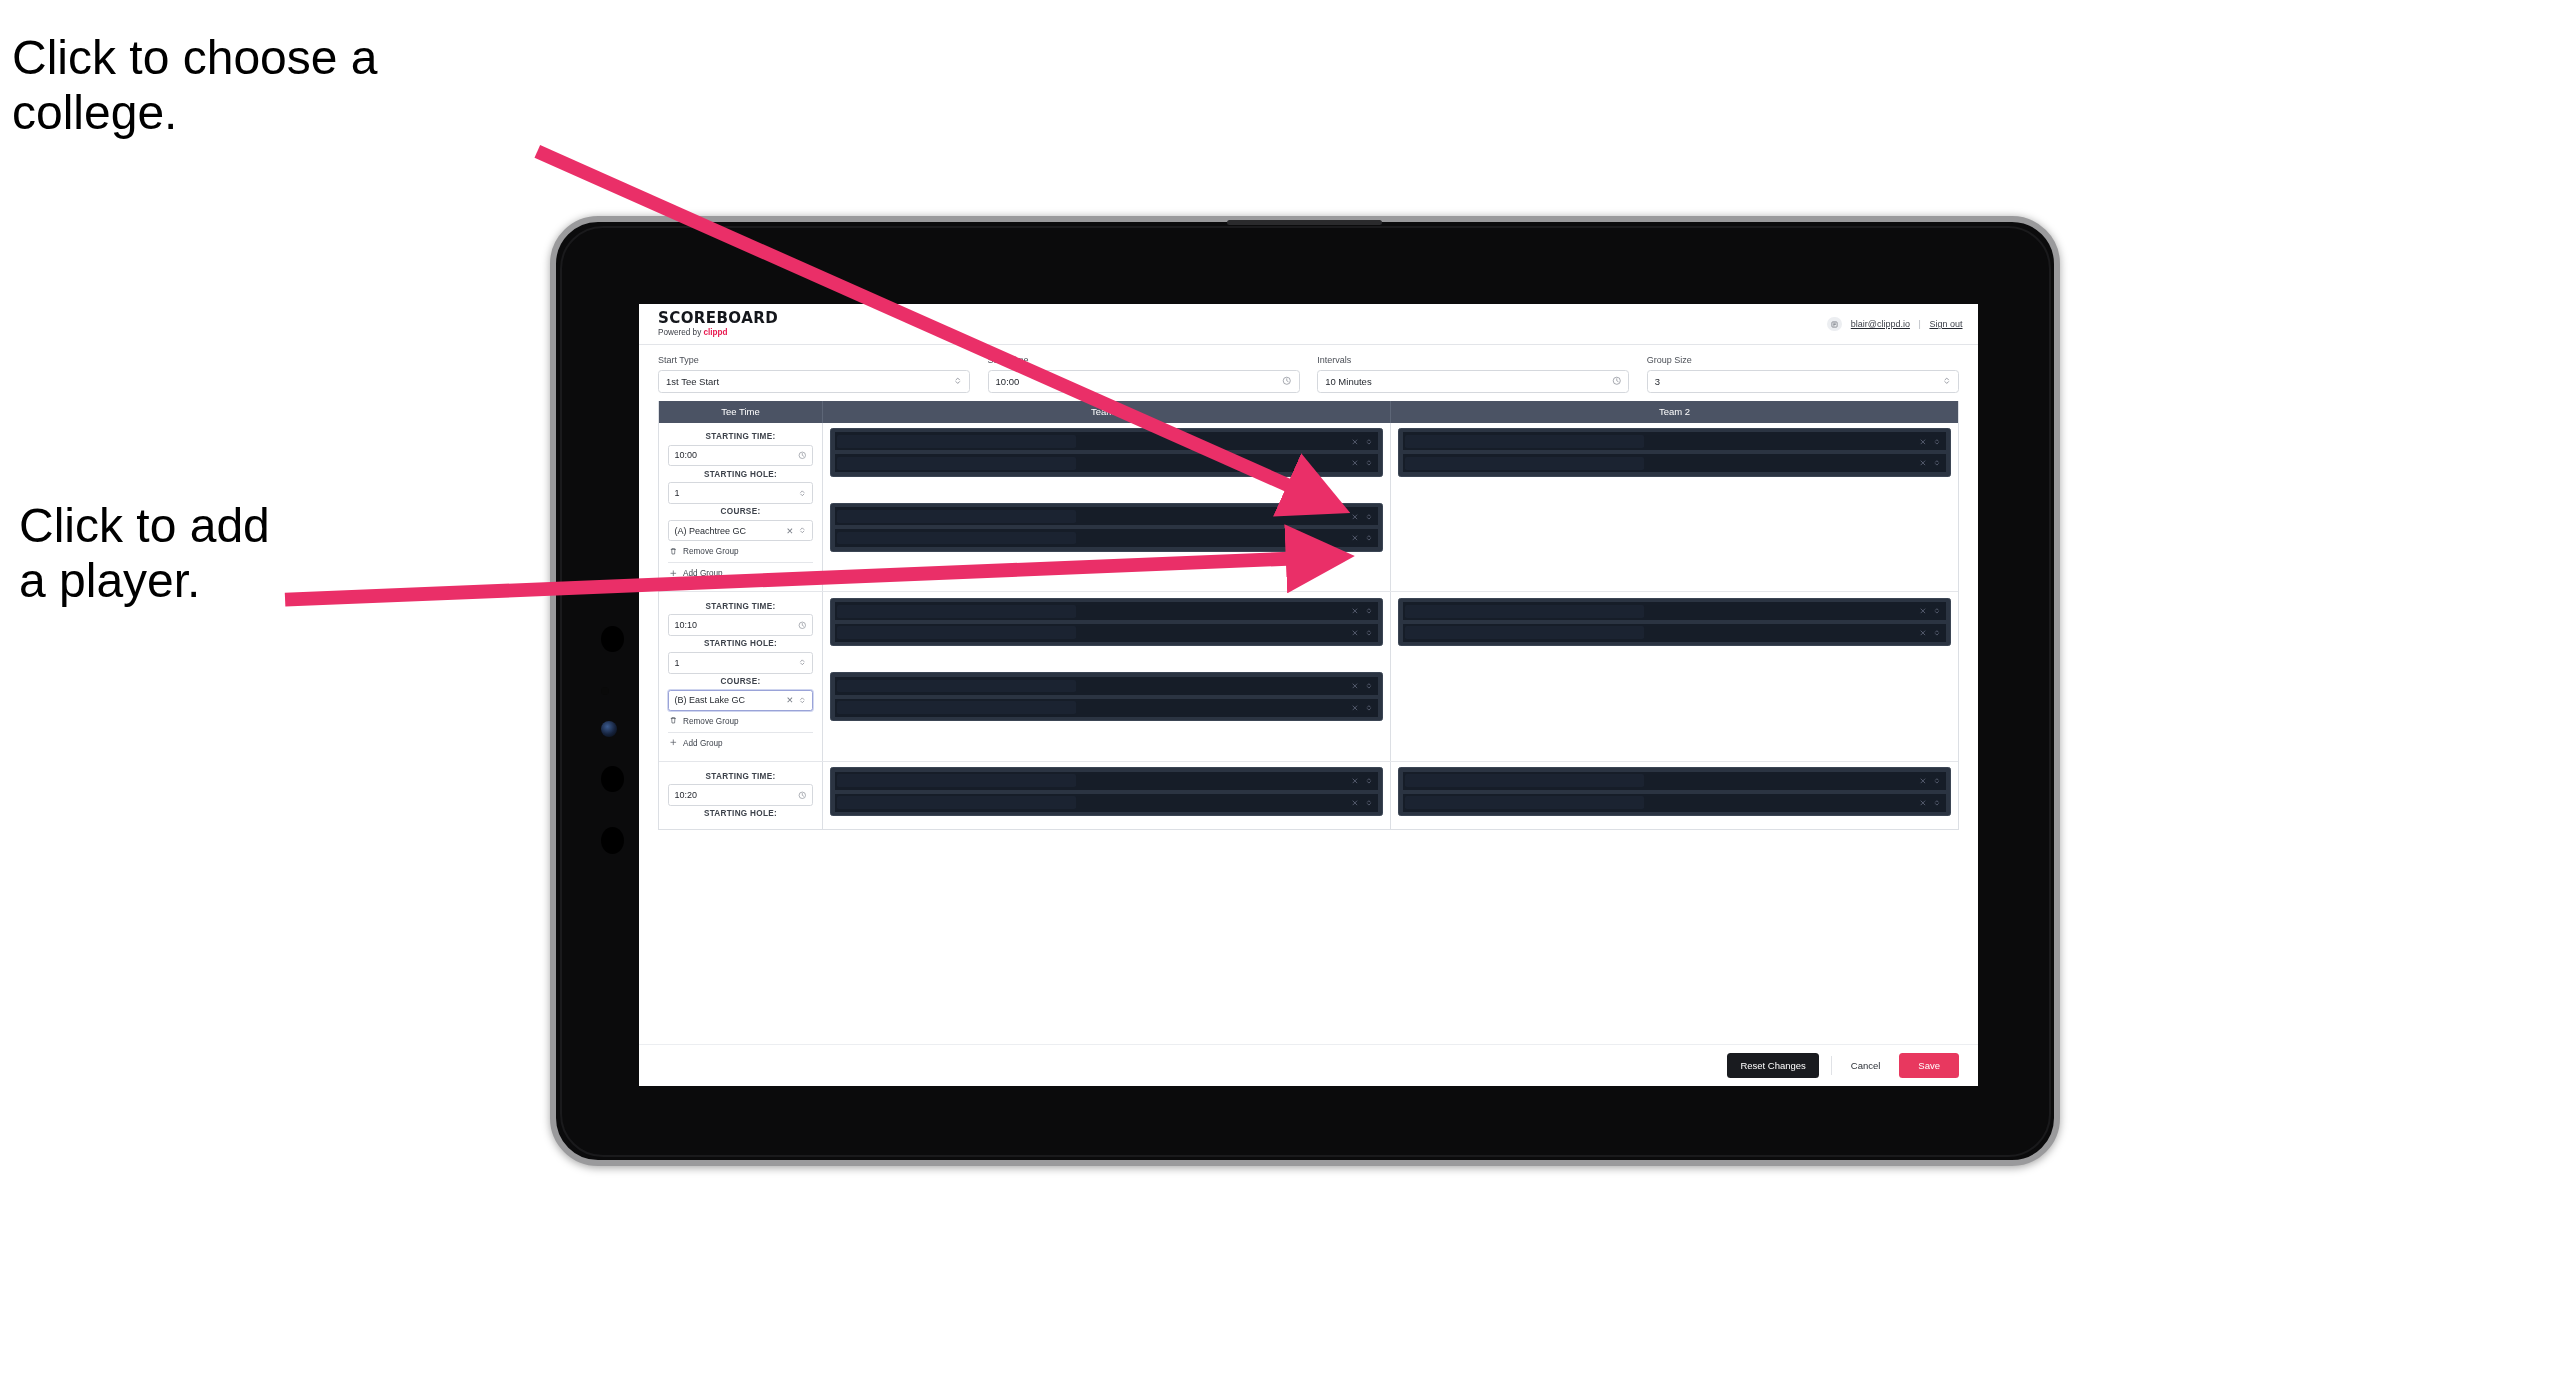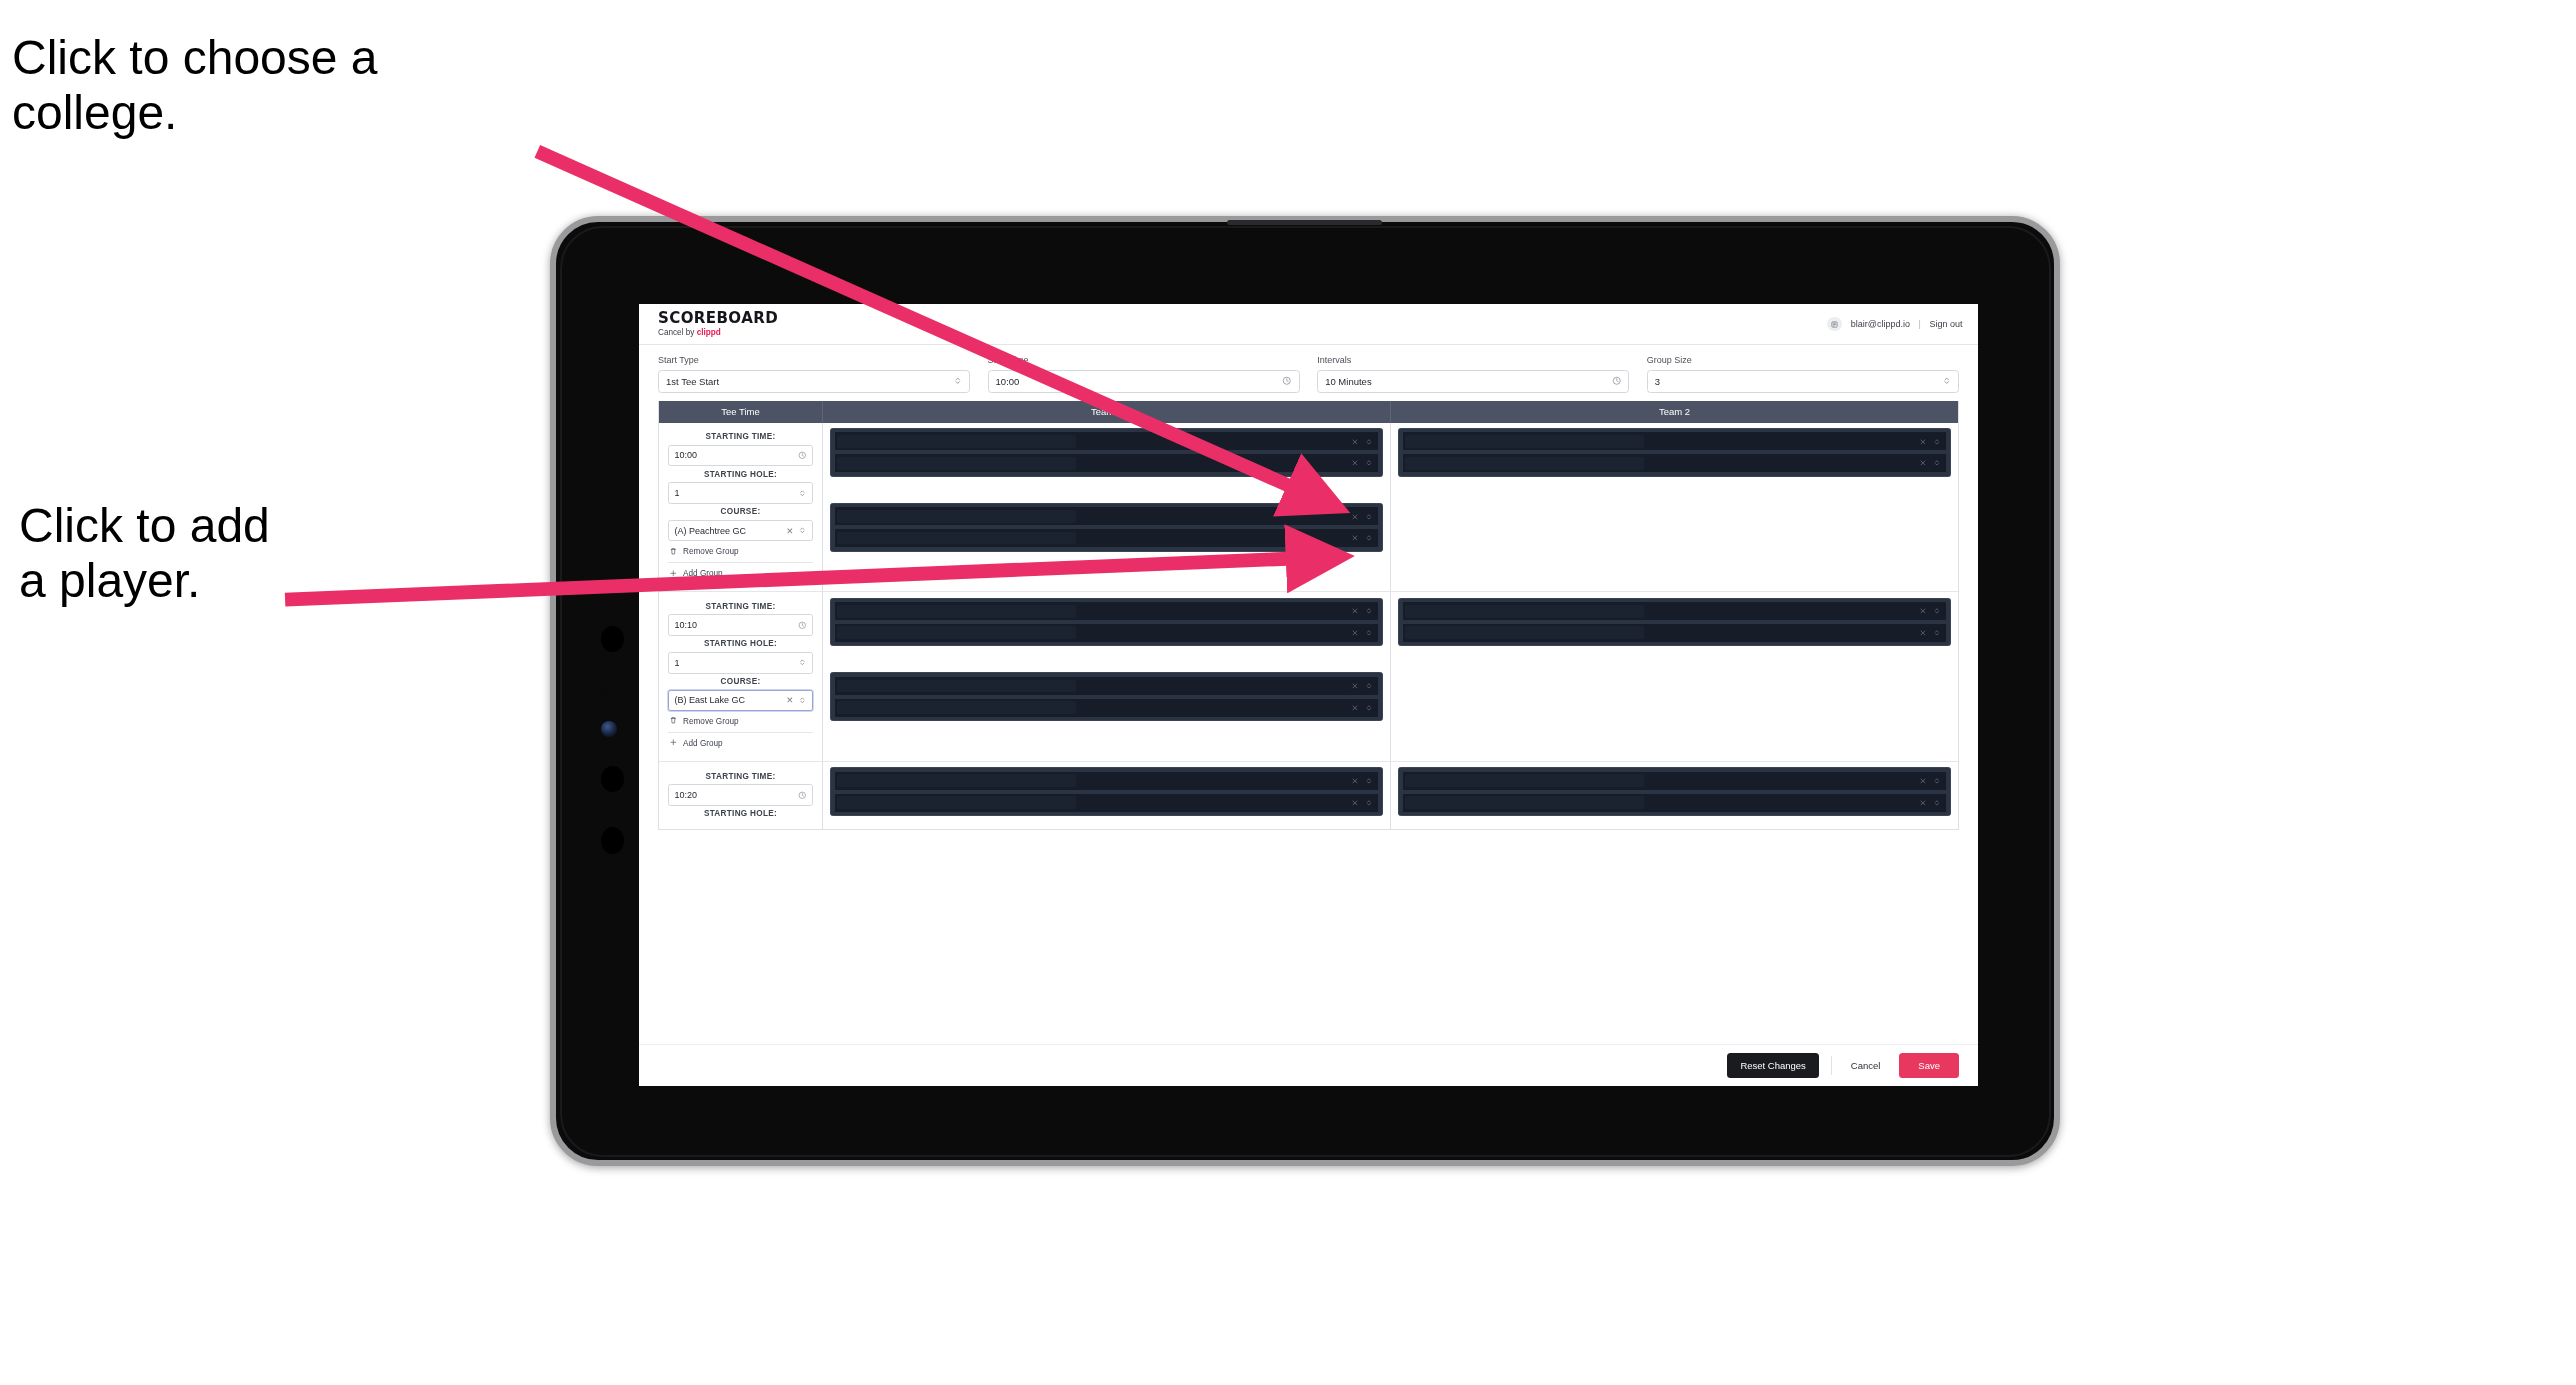--- a/index.html
+++ b/index.html
@@ -83,21 +83,21 @@
   .navitem{
     display:flex; align-items:center; padding:0 17.3px;
     font-size:10px; letter-spacing:0.3px; color:#3b3f48;
     position:relative; cursor:pointer;
   }
   .navitem.active{ color:#14161b; }
   .navitem.active::after{
     content:""; position:absolute; left:0; right:0; bottom:-0.9px; height:1.7px;
     background:#d93a5e;
   }
-  .topright{ margin-left:auto; display:flex; align-items:center; gap:8.6px; padding-right:15.5px;}
+  .topright{ margin-left:auto; display:flex; align-items:center; gap:8.6px; padding-right:15.5px;text-decoration:underline;}
   .avatar{
     width:14.7px;height:14.7px;border-radius:50%;background:#eceef1;
     display:flex;align-items:center;justify-content:center;
   }
   .avatar svg{ width:7px;height:7px;}
   .topright .txt{ font-size:9px; color:#3b3f48; }
   .topright .sep{ color:#b4b8be; }
   .topright a{ color:#3b3f48; text-decoration:none; cursor:pointer;}
 
   
@@ -222,21 +222,21 @@
     <div class="bezel-dot" id="dot3"></div>
     <div class="bezel-dot" id="dot4"></div>
     <div class="bezel-dot" id="dot5"></div>
   </div>
 
   <div id="screen">
 
     <div class="topbar">
       <div class="brand">
         <div class="brand-name">SCOREBOARD</div>
-        <div class="brand-sub"><span>Cancel by </span><b>clippd</b></div>
+        <div class="brand-sub"><span>Powered by </span><b>clippd</b></div>
       </div>
       <div class="topright">
         <div class="avatar">
           <svg viewBox="0 0 16 16" fill="none" stroke="#6b7078" stroke-width="1.6">
               <rect x="2" y="2" width="12" height="12" rx="2"></rect>
               <path d="M5 5h6M5 8h6M5 11h3"></path>
             </svg>
         </div>
         <span class="txt">blair@clippd.io</span>
         <span class="txt sep">|</span>

